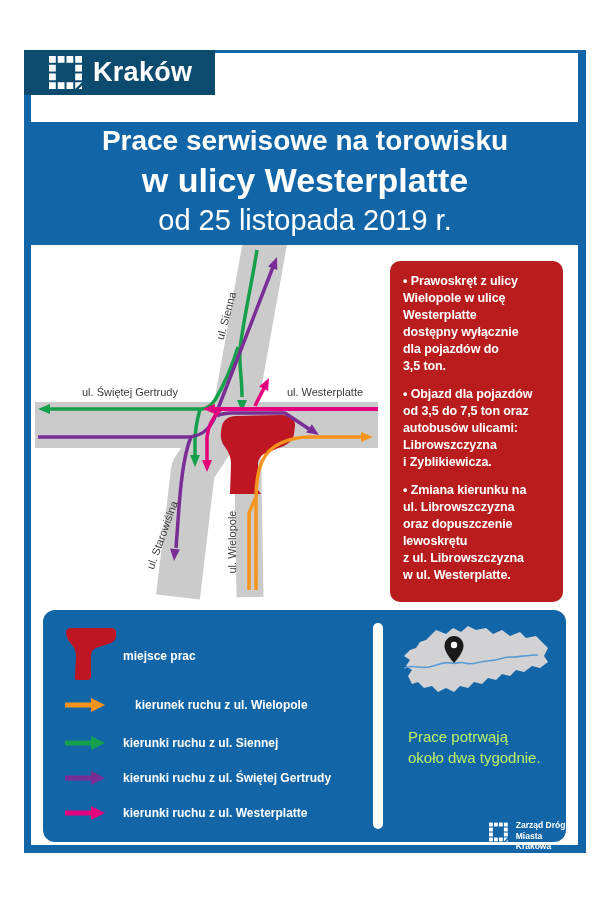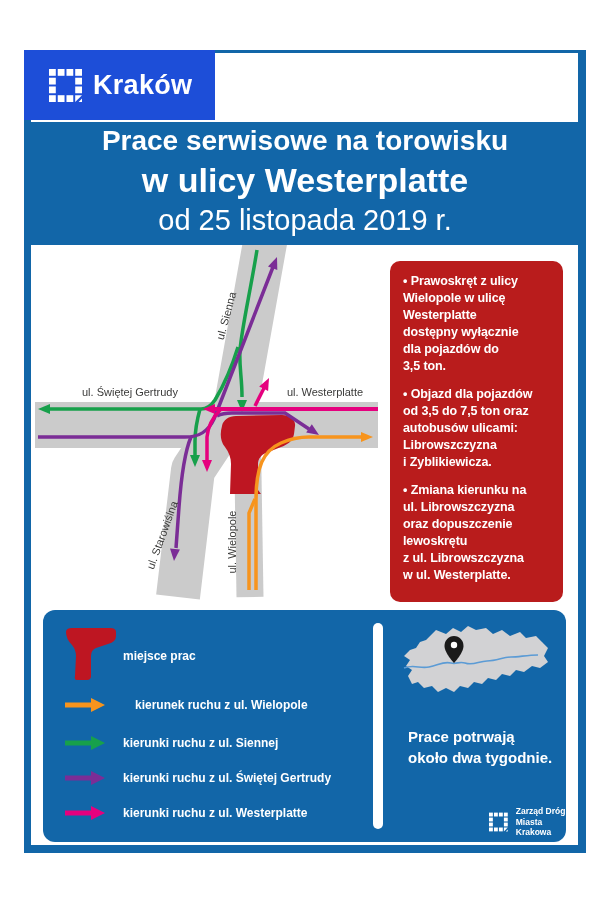--- a/index.html
+++ b/index.html
@@ -1,34 +1,34 @@
 <!DOCTYPE html>
 <html><head>
 <meta charset="utf-8">
 <style>
   html,body{margin:0;padding:0;background:#fff;}
   body{width:609px;height:900px;position:relative;font-family:"Liberation Sans",sans-serif;overflow:hidden;}
   .abs{position:absolute;}
   #poster{left:24px;top:50px;width:562px;height:803px;background:#1266A8;}
   .header-white{left:7px;top:3px;width:547px;height:69px;background:#fff;}
-  .logo-box{left:0;top:0;width:191px;height:70px;background:#1d4ed8;display:flex;align-items:center;padding-left:25px;box-sizing:border-box;}
+  .logo-box{left:0;top:0;width:191px;height:45px;background:#0c4a6e;display:flex;align-items:center;padding-left:25px;box-sizing:border-box;}
   .logo-text{color:#fff;font-size:27px;font-weight:700;margin-left:11px;letter-spacing:.3px;}
   .title-block{left:0;top:72px;width:562px;text-align:center;color:#fff;}
   .t1{font-size:28px;font-weight:700;line-height:37px;}
   .t2{font-size:34px;font-weight:700;line-height:42px;}
   .t3{font-size:29px;font-weight:400;line-height:39px;}
   .map-area{left:7px;top:195px;width:547px;height:600px;background:#fff;}
   .streets-svg{left:0;top:0;}
   .notes-panel{left:359px;top:16px;width:173px;height:341px;border-radius:10px;background:#b91c1c;box-sizing:border-box;padding:12px 8px 0 13px;color:#fff;}
   .notes-panel p{margin:0 0 11px 0;font-size:12.5px;font-weight:700;line-height:17px;white-space:pre-line;letter-spacing:-.1px;}
   .bottom-panel{left:12px;top:365px;width:523px;height:232px;border-radius:12px;background:#1266A8;}
   .divider{left:330px;top:13px;width:10px;height:206px;border-radius:5px;background:#fff;}
   .legend-label{color:#fff;font-size:12px;font-weight:700;line-height:15px;}
-  .duration{left:365px;top:116px;color:#ffffff;font-size:15px;font-weight:700;line-height:21px;white-space:pre-line;}
-  .zdmk{left:420px;top:196px;display:flex;align-items:center;padding-left:26px;}
+  .duration{left:365px;top:116px;color:#bef264;font-size:15px;font-weight:400;line-height:21px;white-space:pre-line;}
+  .zdmk{left:420px;top:210px;display:flex;align-items:flex-start;padding-left:26px;}
   .zdmk-text{color:#fff;font-size:8.5px;font-weight:700;line-height:10.5px;margin-left:8px;white-space:pre-line;}
   svg text{font-family:"Liberation Sans",sans-serif;}
 </style>
 </head>
 <body>
 
 <div id="poster" class="abs">
 
   <div class="header-white abs"></div>
 

